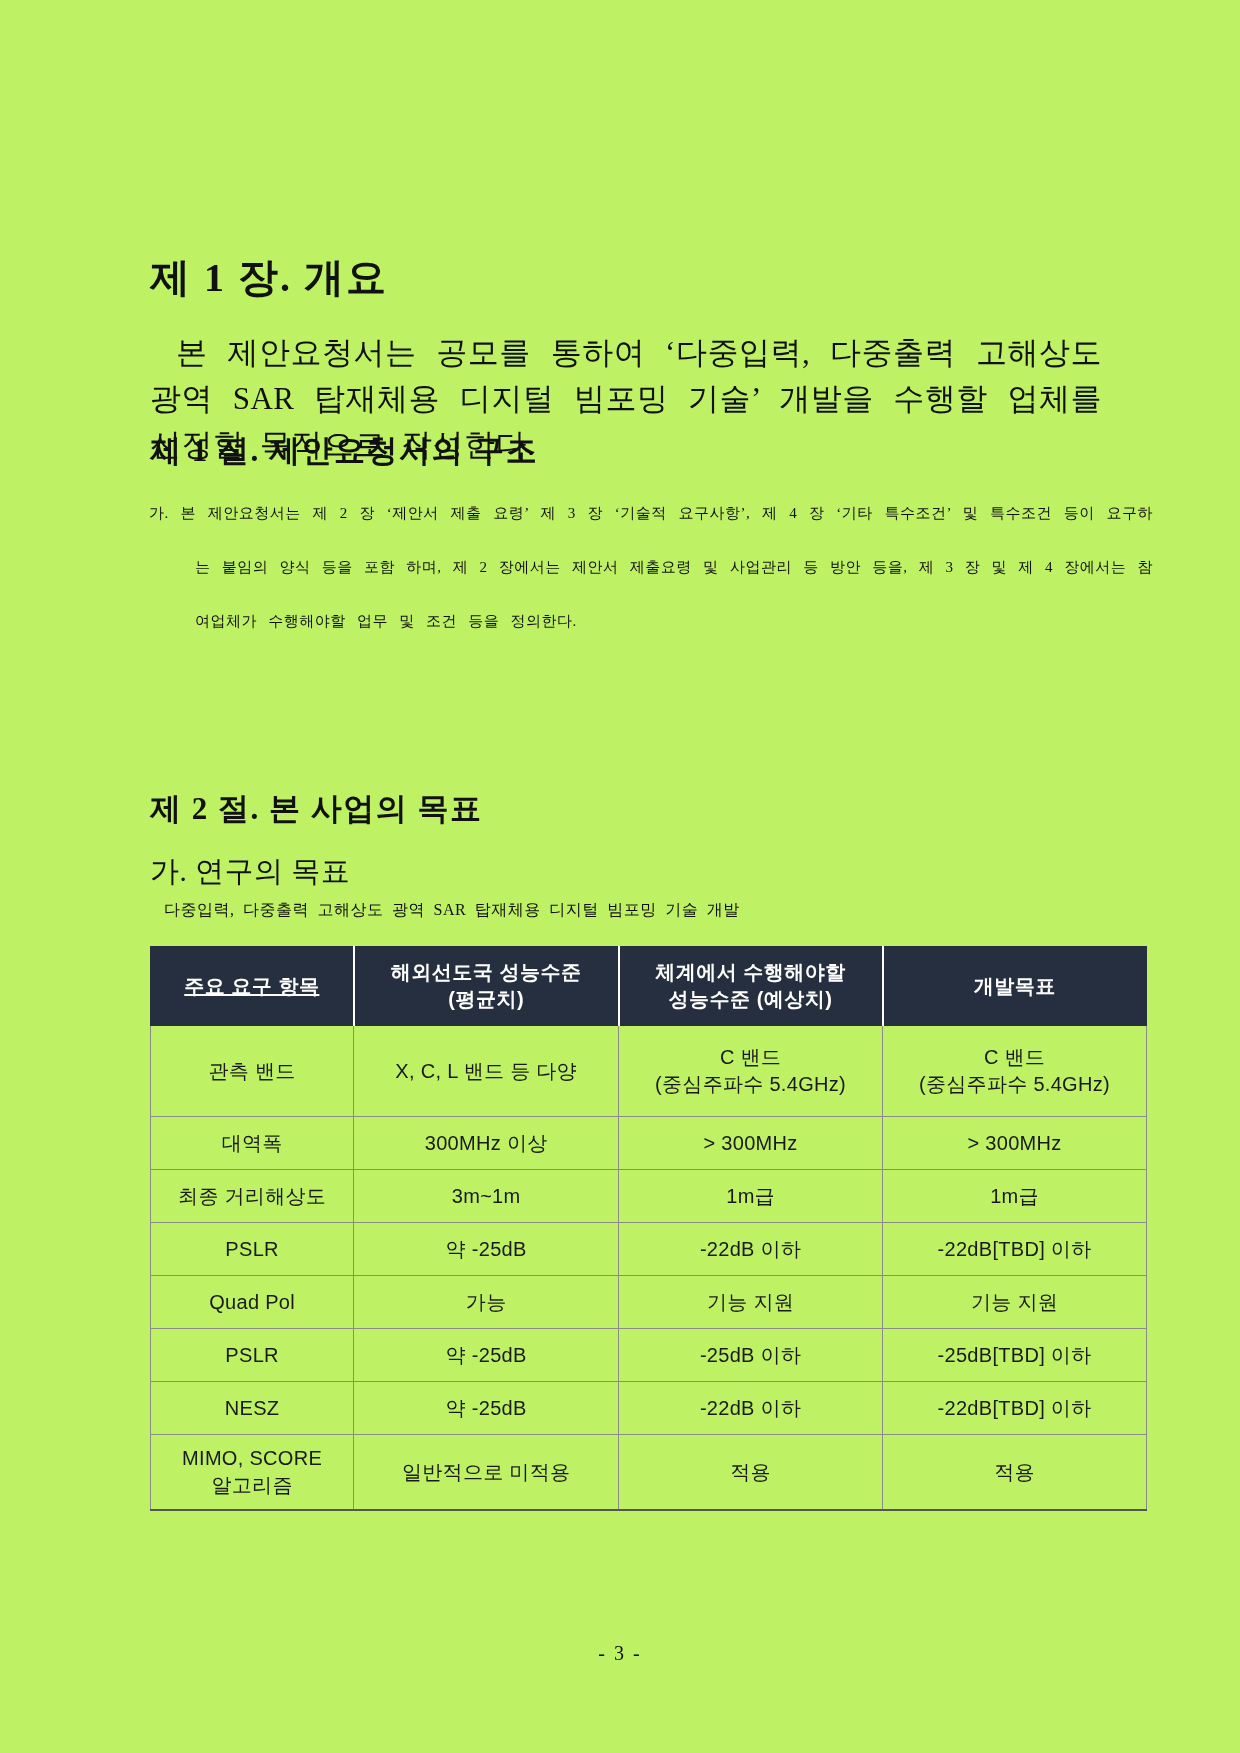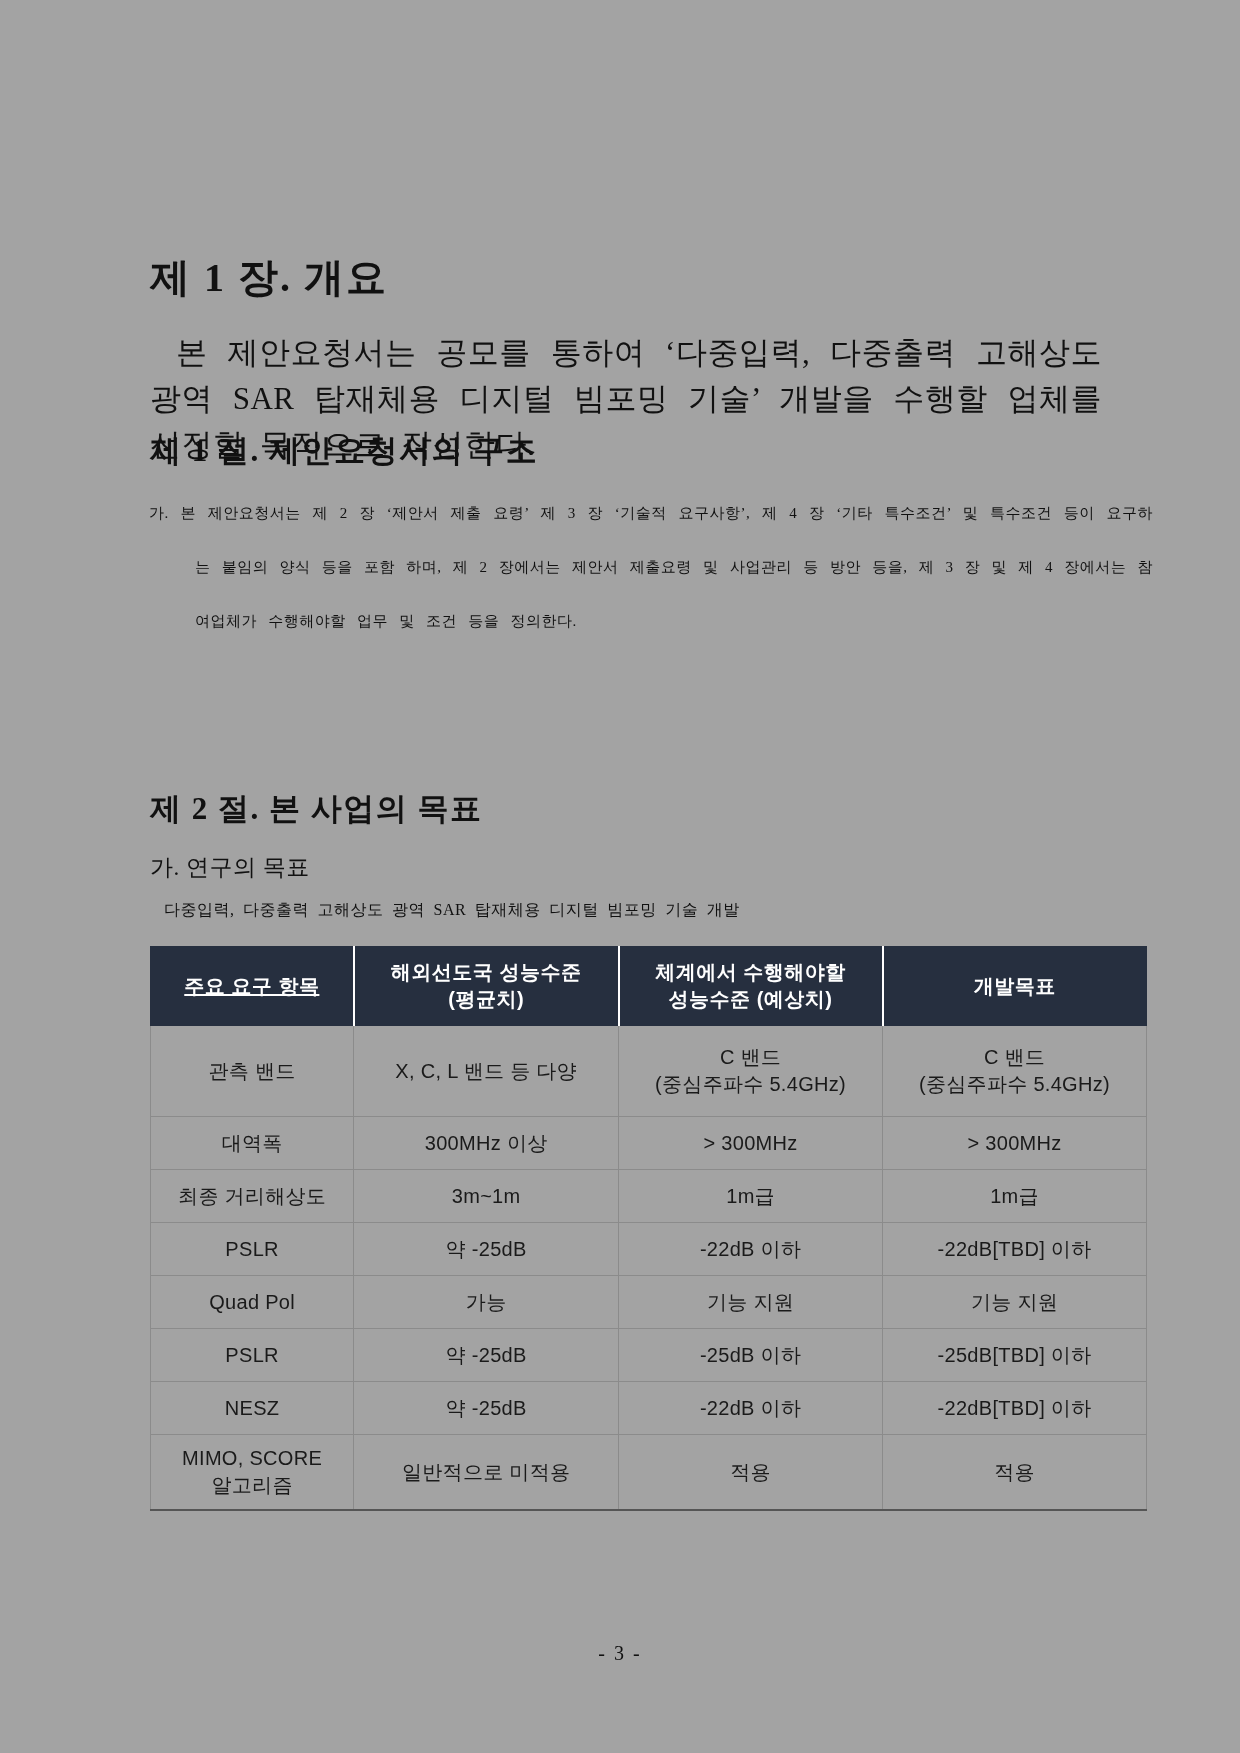--- a/index.html
+++ b/index.html
@@ -1,20 +1,20 @@
 <!DOCTYPE html>
 <html><head>
 <meta charset="utf-8">
 <style>
   html,body{margin:0;padding:0;background:#e8e8e8;}
   .page{
     position:relative;
     width:1240px;height:1753px;
     margin:0 auto;
-    background:#a3a3a3;
+    background:#bef264;
     font-family:"Liberation Serif","DejaVu Serif",serif;
     color:#111111;
     overflow:hidden;
   }
   .abs{position:absolute;}
   .chapter-title{
     left:150px;top:250px;
     font-size:40px;font-weight:bold;
     letter-spacing:2px;
   }
@@ -34,21 +34,21 @@
   .sec1-par{
     left:149px;top:486px;width:958px;
     font-size:15px;line-height:54px;
     text-align:justify;
     word-spacing:7px;letter-spacing:0.5px;
     padding-left:46px;text-indent:-46px;
   }
   .sec2-title{top:788px;}
   .sub-label{
     left:150px;top:852px;
-    font-size:23px;letter-spacing:0.5px;
+    font-size:29px;letter-spacing:0.5px;
   }
   .goal-line{
     left:164px;top:900px;
     font-size:16px;letter-spacing:0.5px;word-spacing:4px;
   }
   table.req{
     left:150px;top:946px;
     width:997px;
     border-collapse:collapse;
     table-layout:fixed;

